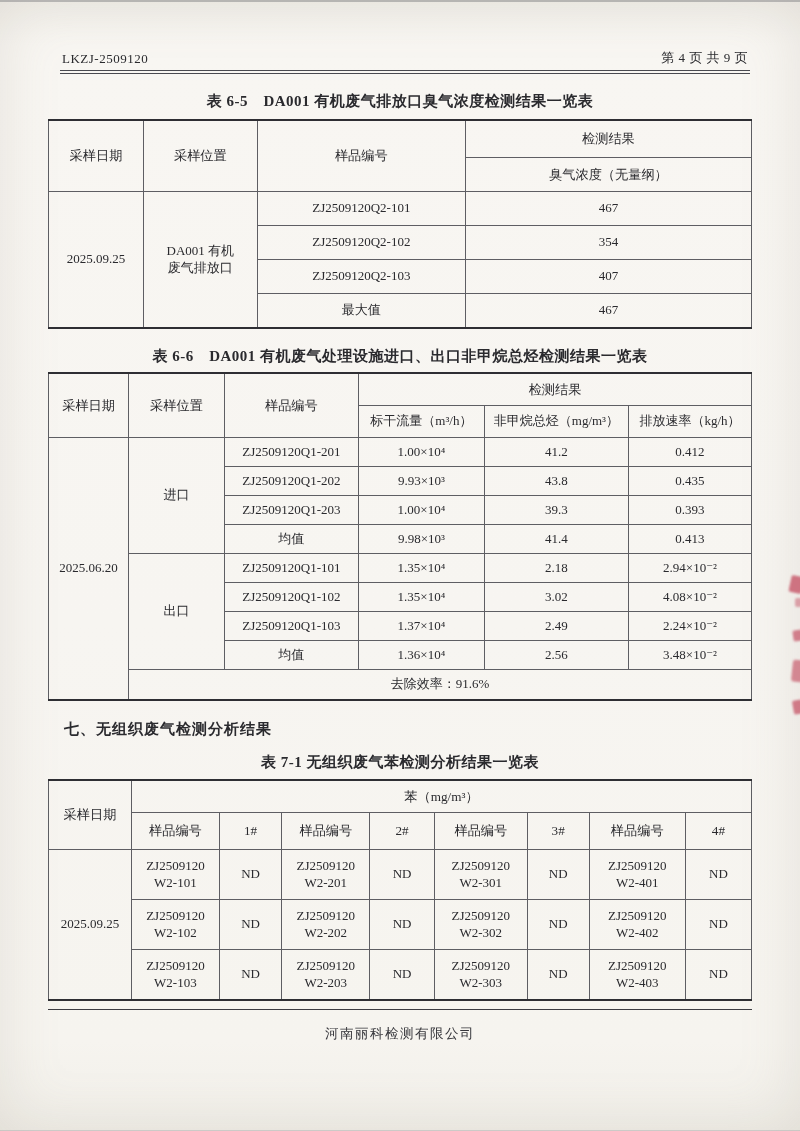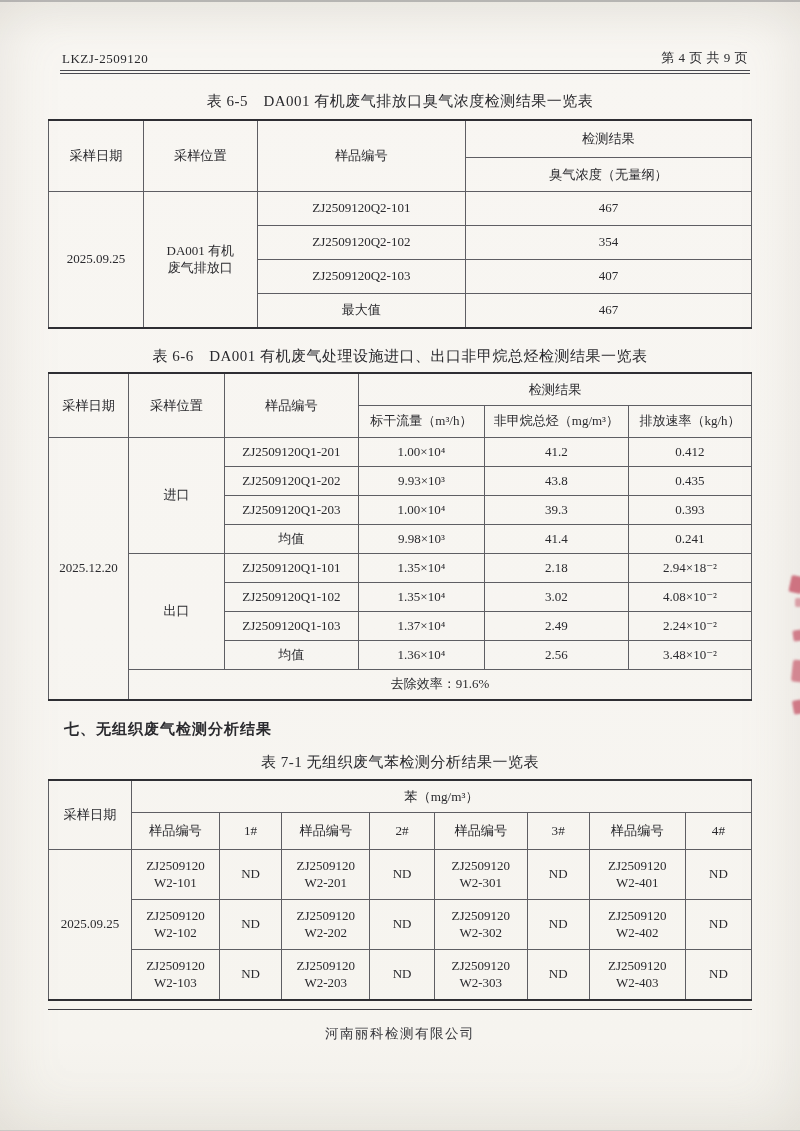--- a/index.html
+++ b/index.html
@@ -13,21 +13,21 @@
     font-family:"Liberation Serif","DejaVu Serif",serif;
     color:#2a2a2e;
     overflow:hidden;
   }
   .scan-edge-top{position:absolute;top:0;left:0;right:0;height:2px;background:rgba(120,120,125,.45);}
   .scan-edge-bottom{position:absolute;bottom:0;left:0;right:0;height:1px;background:rgba(140,140,145,.30);}
 
   .hdr{display:flex;justify-content:space-between;align-items:flex-end;padding:49px 52px 0 62px;font-size:13px;letter-spacing:.5px;}
   .hdr-rule{margin:3px 50px 0 60px;height:2px;border-top:1.5px solid #4a4a50;border-bottom:1.5px solid #4a4a50;}
 
-  .t-title{text-align:center;font-weight:normal;font-size:15px;margin-top:18px;letter-spacing:.5px;}
+  .t-title{text-align:center;font-weight:bold;font-size:15px;margin-top:18px;letter-spacing:.5px;}
   .sec-heading{font-size:15px;font-weight:bold;margin:19px 0 0 64px;letter-spacing:1px;}
 
   table.tbl{width:704px;margin:8px 0 0 48px;border-collapse:collapse;table-layout:fixed;
     border-top:2.5px solid #2e2e33;border-bottom:2.5px solid #2e2e33;}
   .tbl th,.tbl td{border:1px solid #5e5e63;text-align:center;vertical-align:middle;
     padding:1px 3px;font-weight:normal;font-size:13px;line-height:1.3;overflow:hidden;}
   .tbl .hd{font-size:13.2px;}
   .tbl .unit-hd th{font-size:13px;white-space:nowrap;}
   .pre{white-space:pre-line;}
   tr.r34>*{height:34px;} tr.r32>*{height:31px;} tr.r30>*{height:29px;}
@@ -117,21 +117,21 @@
         <th colspan="3" class="hd">检测结果</th>
       </tr>
       <tr class="r30 unit-hd">
         <th>标干流量（m³/h）</th>
         <th>非甲烷总烃（mg/m³）</th>
         <th>排放速率（kg/h）</th>
       </tr>
     </thead>
     <tbody>
       <tr class="r27">
-        <td rowspan="9">2025.12.20</td>
+        <td rowspan="9">2025.06.20</td>
         <td rowspan="4">进口</td>
         <td>ZJ2509120Q1-201</td>
         <td>1.00×10⁴</td>
         <td>41.2</td>
         <td>0.412</td>
       </tr>
       <tr class="r27">
         <td>ZJ2509120Q1-202</td>
         <td>9.93×10³</td>
         <td>43.8</td>
@@ -140,28 +140,28 @@
       <tr class="r27">
         <td>ZJ2509120Q1-203</td>
         <td>1.00×10⁴</td>
         <td>39.3</td>
         <td>0.393</td>
       </tr>
       <tr class="r27">
         <td>均值</td>
         <td>9.98×10³</td>
         <td>41.4</td>
-        <td>0.241</td>
+        <td>0.413</td>
       </tr>
       <tr class="r27">
         <td rowspan="4">出口</td>
         <td>ZJ2509120Q1-101</td>
         <td>1.35×10⁴</td>
         <td>2.18</td>
-        <td>2.94×18⁻²</td>
+        <td>2.94×10⁻²</td>
       </tr>
       <tr class="r27">
         <td>ZJ2509120Q1-102</td>
         <td>1.35×10⁴</td>
         <td>3.02</td>
         <td>4.08×10⁻²</td>
       </tr>
       <tr class="r27">
         <td>ZJ2509120Q1-103</td>
         <td>1.37×10⁴</td>

